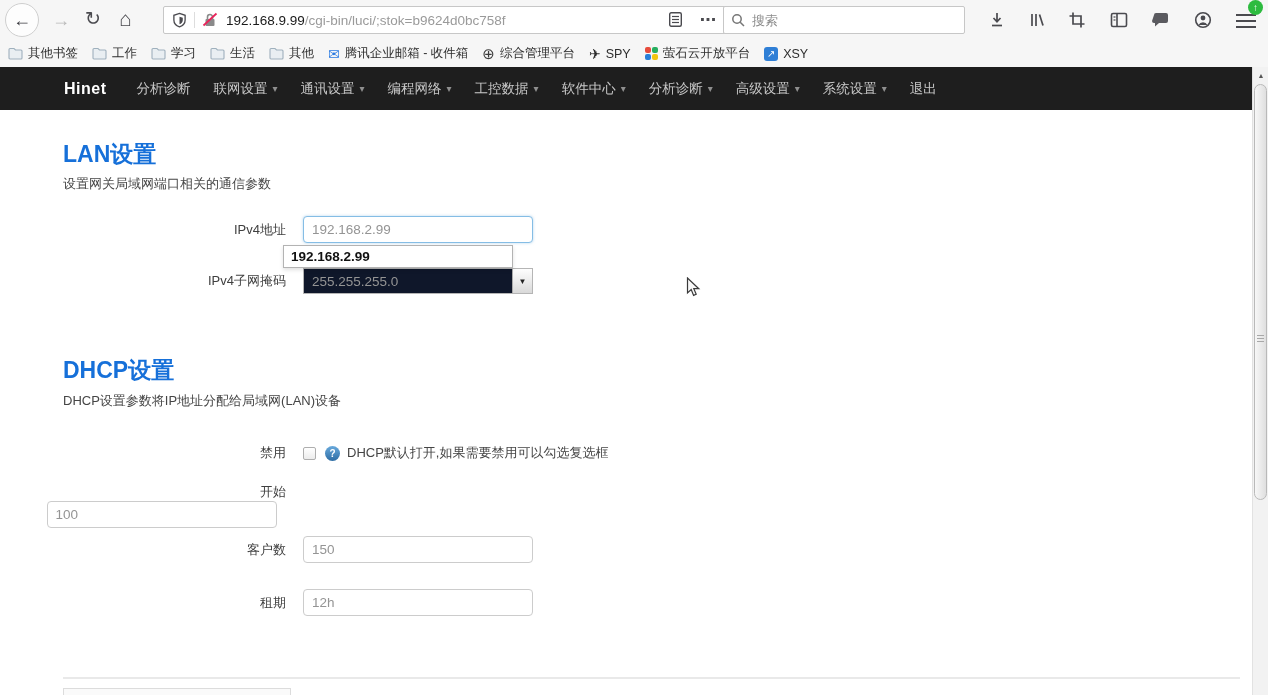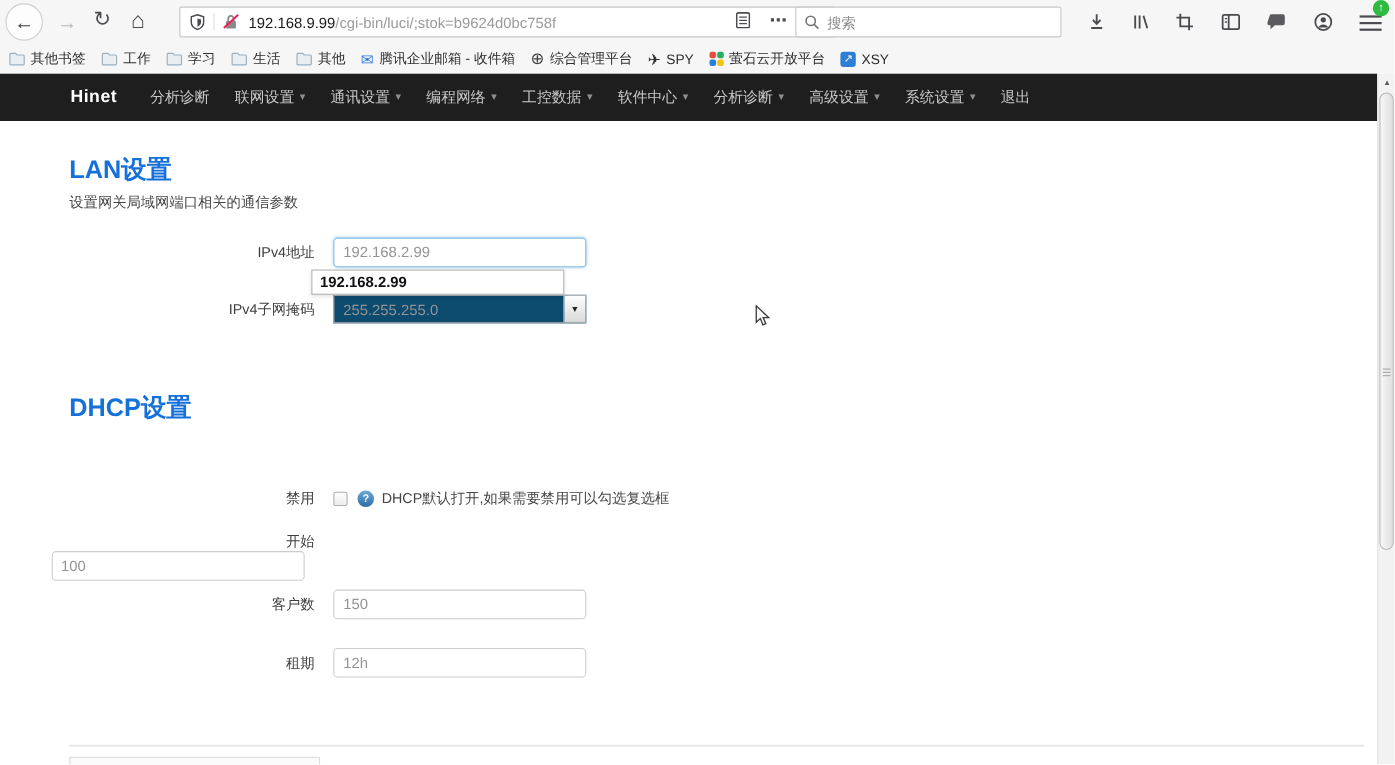--- a/index.html
+++ b/index.html
@@ -47,21 +47,21 @@
   .nav-item .caret { font-size:10px; color:#8f8f8f; margin-left:5px; }
 
   .sec-title { position:absolute; left:63px; font-size:23px; font-weight:bold; color:#1670d9; }
   .sec-sub { position:absolute; left:63px; font-size:13px; color:#454545; }
 
   .frow { position:absolute; left:0; display:flex; align-items:center;padding-left:20px; }
   .flabel { width:266px; text-align:right; font-size:13px; color:#404040; margin-right:17px; }
   .tinput { width:230px; height:27px; border:1px solid #ccc; border-radius:4px; padding:0 8px; font-size:13.5px; color:#949494; font-family:inherit; background:#fff; outline:none; }
   .tinput.focused { border-color:#85bde5; box-shadow:0 0 3px rgba(120,180,220,.55); }
   .suggest { position:absolute; left:283px; top:178px; width:230px; height:23px; background:#fff; border:1px solid #b3b3b3; box-shadow:0 2px 4px rgba(0,0,0,.12); display:flex; align-items:center; padding-left:7px; font-size:13.5px; font-weight:bold; color:#111; z-index:5; }
-  .selbox { width:230px; height:26px; border:1px solid #b5b5b5; background:#0c4a6e; display:flex; align-items:center; position:relative; }
+  .selbox { width:230px; height:26px; border:1px solid #b5b5b5; background:#0f172a; display:flex; align-items:center; position:relative; }
   .selbox .val { flex:1; padding-left:8px; font-size:13.5px; color:#949494; }
   .dropbtn { width:20px; height:24px; border-left:1px solid #aaa; background:linear-gradient(#fefefe,#d9d9d9); display:flex; align-items:center; justify-content:center; font-size:8px; color:#222; }
 
   .checkbox { width:13px; height:13px; border:1px solid #aeaeae; border-radius:2px; background:linear-gradient(#fff,#ececec); margin-right:9px; }
   .helpico { width:15px; height:15px; border-radius:50%; background:linear-gradient(#68a9dc,#2e6da4); color:#fff; font-size:10px; font-weight:bold; display:flex; align-items:center; justify-content:center; margin-right:7px; }
   .hint { font-size:13px; color:#454545; }
 
   .bottom-divider { position:absolute; left:63px; top:610px; width:1177px; height:2px; background:#e9e9e9; }
   .partial-box { position:absolute; left:63px; top:621px; width:228px; height:8px; border:1px solid #dcdcdc; background:#fafafa; }
 
@@ -306,20 +306,21 @@
       <span class="flabel">IPv4子网掩码</span>
       <div class="selbox">
         <span class="val">255.255.255.0</span>
         <span class="dropbtn">
             <span>▼</span>
           </span>
       </div>
     </div>
 
     <div class="sec-title" style="top:288px;">DHCP设置</div>
+    <div class="sec-sub" style="top:325px;">DHCP设置参数将IP地址分配给局域网(LAN)设备</div>
 
     <div class="frow" style="top:377px;">
       <span class="flabel">禁用</span>
       <span class="checkbox"></span>
       <span class="helpico">
           <span>?</span>
         </span>
       <span class="hint">DHCP默认打开,如果需要禁用可以勾选复选框</span>
     </div>
 

